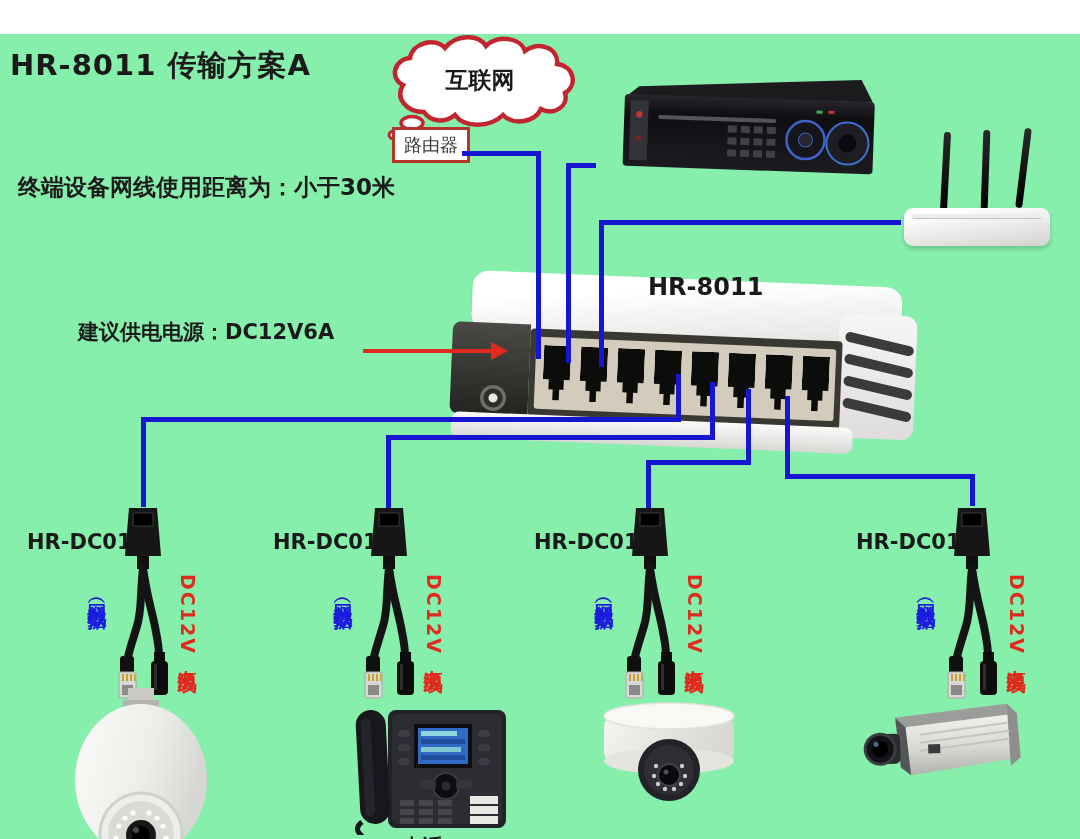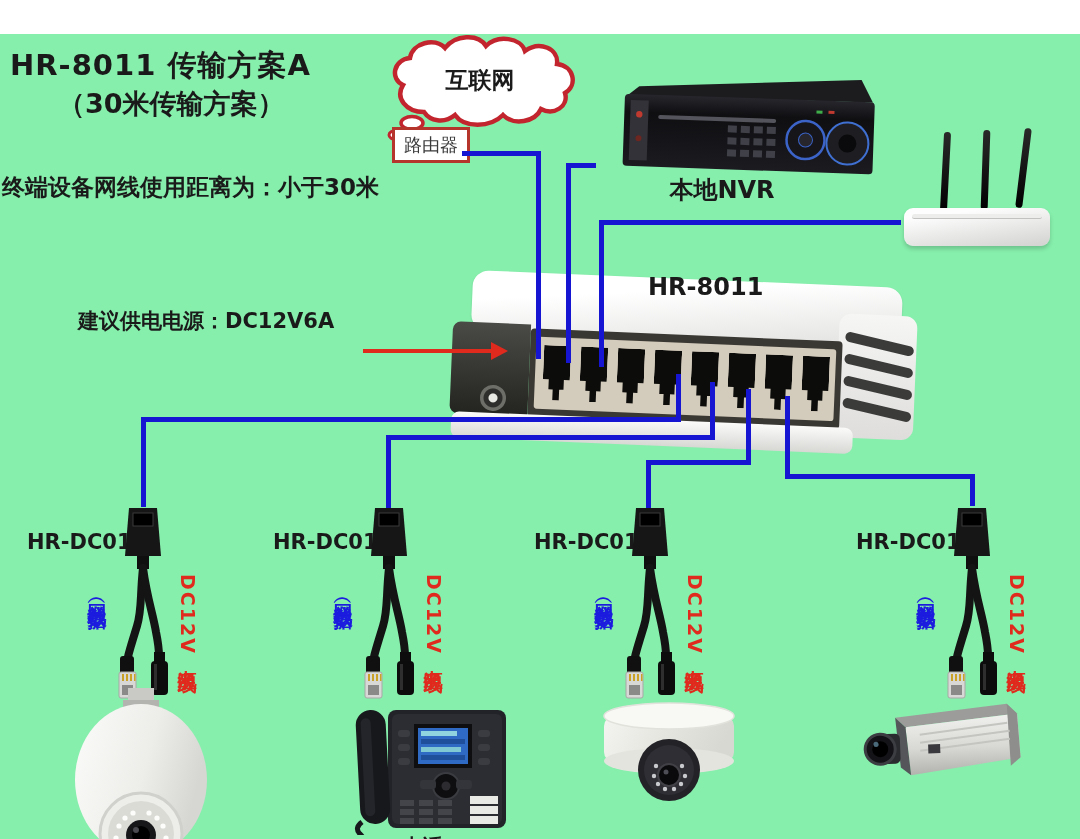--- a/index.html
+++ b/index.html
@@ -2,26 +2,26 @@
 <html style="--wire-blue: #1616d2; --data-blue: #1c1cdf; --accent-red: #e02a1e; --cloud-red: #c2252e;"><head>
 <meta charset="utf-8">
 <style>
   html,body{margin:0;padding:0;background:#fff;}
   #canvas{position:relative;width:1080px;height:839px;background:#86efac;overflow:hidden;
           font-family:"DejaVu Sans","Liberation Sans",sans-serif;color:#1a1a1a;margin-top:34px;}
   .abs{position:absolute;}
   
   .title1{left:10px;top:12px;font-size:29px;font-weight:bold;letter-spacing:1px;}
   .title2{left:58px;top:52px;font-size:27px;font-weight:bold;}
-  .note{left:2px;top:138px;font-size:23px;font-weight:bold;}
+  .note{left:18px;top:138px;font-size:23px;font-weight:bold;}
   .dev-label{font-weight:bold;text-align:center;}
   .nvr-label{left:652px;top:140px;width:140px;font-size:24px;}
   .ap-label{left:902px;top:206px;width:140px;font-size:21px;}
   .switch-label{left:648px;top:239px;font-size:24px;font-weight:bold;text-align:center;}
-  .power1{left:78px;top:273px;font-size:21px;font-weight:bold;}
+  .power1{left:78px;top:284px;font-size:21px;font-weight:bold;}
   .power2{left:150px;top:322px;font-size:21px;font-weight:bold;}
   .phone-label{left:352px;top:799px;width:120px;font-size:20px;}
   
   .wire{position:absolute;background:var(--wire-blue,#1616d2);}
   .redline{position:absolute;background:var(--accent-red,#e02a1e);}
   .arrowhead{position:absolute;width:0;height:0;border-top:9px solid transparent;
              border-bottom:9px solid transparent;border-left:17px solid var(--accent-red,#e02a1e);}
   
   .router-box{left:392px;top:93px;width:72px;height:30px;border:3px solid #b5342c;background:#fff;
               display:flex;align-items:center;justify-content:center;font-size:18px;color:#3a3a3a;}
@@ -54,21 +54,20 @@
          font-size:19px;letter-spacing:2px;}
   .vblue{left:62px;top:86px;color:var(--data-blue,#1c1cdf);}
   .vred{left:152px;top:72px;color:var(--accent-red,#e02a1e);}
 </style>
 </head>
 <body>
 
 <div id="canvas">
 
   <div class="abs title1">HR-8011 传输方案A</div>
-  <div class="abs title2">（30米传输方案）</div>
   <div class="abs note">终端设备网线使用距离为：小于30米</div>
 
   <svg class="abs" style="left:372px;top:0px;" width="235" height="112" viewBox="0 0 235 112">
     <path d="M52,78 C34,78 23,64 31,51 C18,45 21,26 38,24 C40,9 63,3 73,14 C83,1 106,-1 114,12
              C126,0 149,4 153,17 C168,6 187,15 185,30 C202,32 206,51 193,59 C197,72 182,82 169,75
              C163,88 142,92 131,81 C118,94 92,94 83,81 C72,90 58,87 52,78 Z" fill="#ffffff" stroke="#c2252e" stroke-width="4.5"></path>
     <ellipse cx="40" cy="89" rx="11" ry="6.5" fill="#fff" stroke="#c2252e" stroke-width="3.5"></ellipse>
     <ellipse cx="24" cy="101" rx="7" ry="4.5" fill="#fff" stroke="#c2252e" stroke-width="3"></ellipse>
     <text x="108" y="54" text-anchor="middle" font-size="23" font-weight="bold" fill="#1a1a1a">互联网</text>
   </svg>
@@ -105,21 +104,20 @@
       <rect x="144" y="86" width="9" height="7" fill="#3f4048"></rect>
         <rect x="157" y="86" width="9" height="7" fill="#3f4048"></rect>
       <circle cx="196" cy="74" r="19" fill="#16161a" stroke="#3b63c8" stroke-width="2.5"></circle>
       <circle cx="196" cy="74" r="7" fill="#26262c" stroke="#3b63c8" stroke-width="1"></circle>
       <circle cx="238" cy="76" r="21" fill="#1e1e22" stroke="#3f6fd0" stroke-width="2"></circle>
       <circle cx="238" cy="76" r="9" fill="#0a0a0c"></circle>
       <rect x="206" y="44" width="6" height="3" fill="#3fae4a"></rect>
       <rect x="218" y="44" width="6" height="3" fill="#c03a30"></rect>
     </g>
   </svg>
-  <div class="abs dev-label nvr-label">本地NVR</div>
 
   <div class="abs" style="left:898px;top:92px;width:160px;height:130px;">
     <div class="ant" style="left:44px;top:6px;transform:rotate(3deg);"></div>
     <div class="ant" style="left:84px;top:4px;transform:rotate(2deg);"></div>
     <div class="ant" style="left:122px;top:2px;transform:rotate(7deg);"></div>
     <div class="ap-body">
         <div class="ap-ridge"></div>
       </div>
   </div>
 

